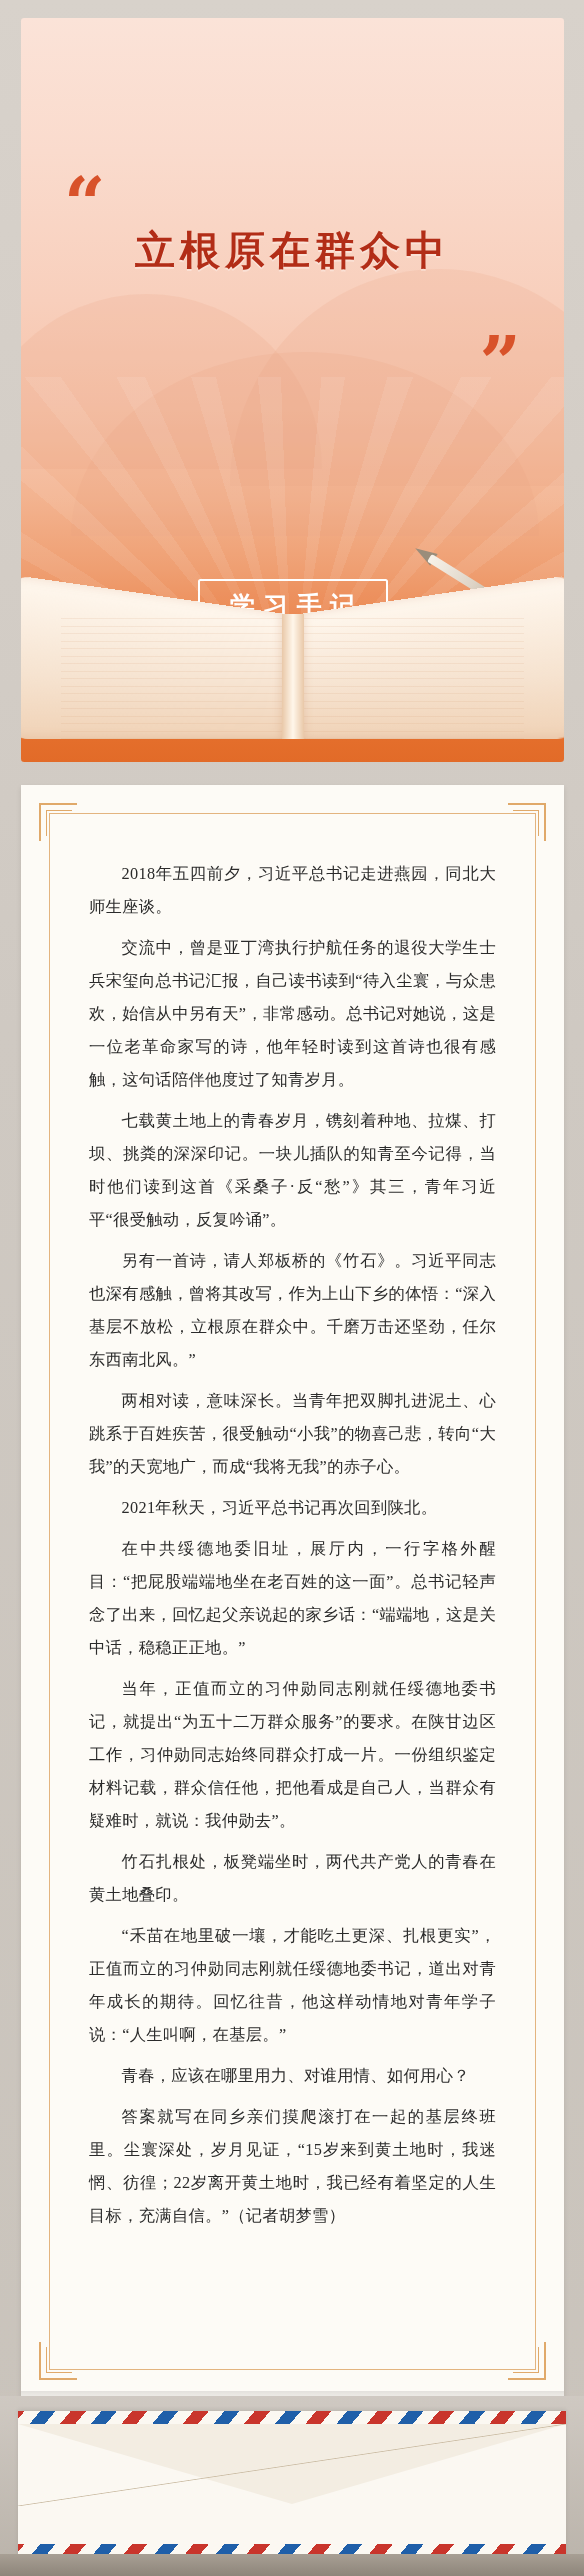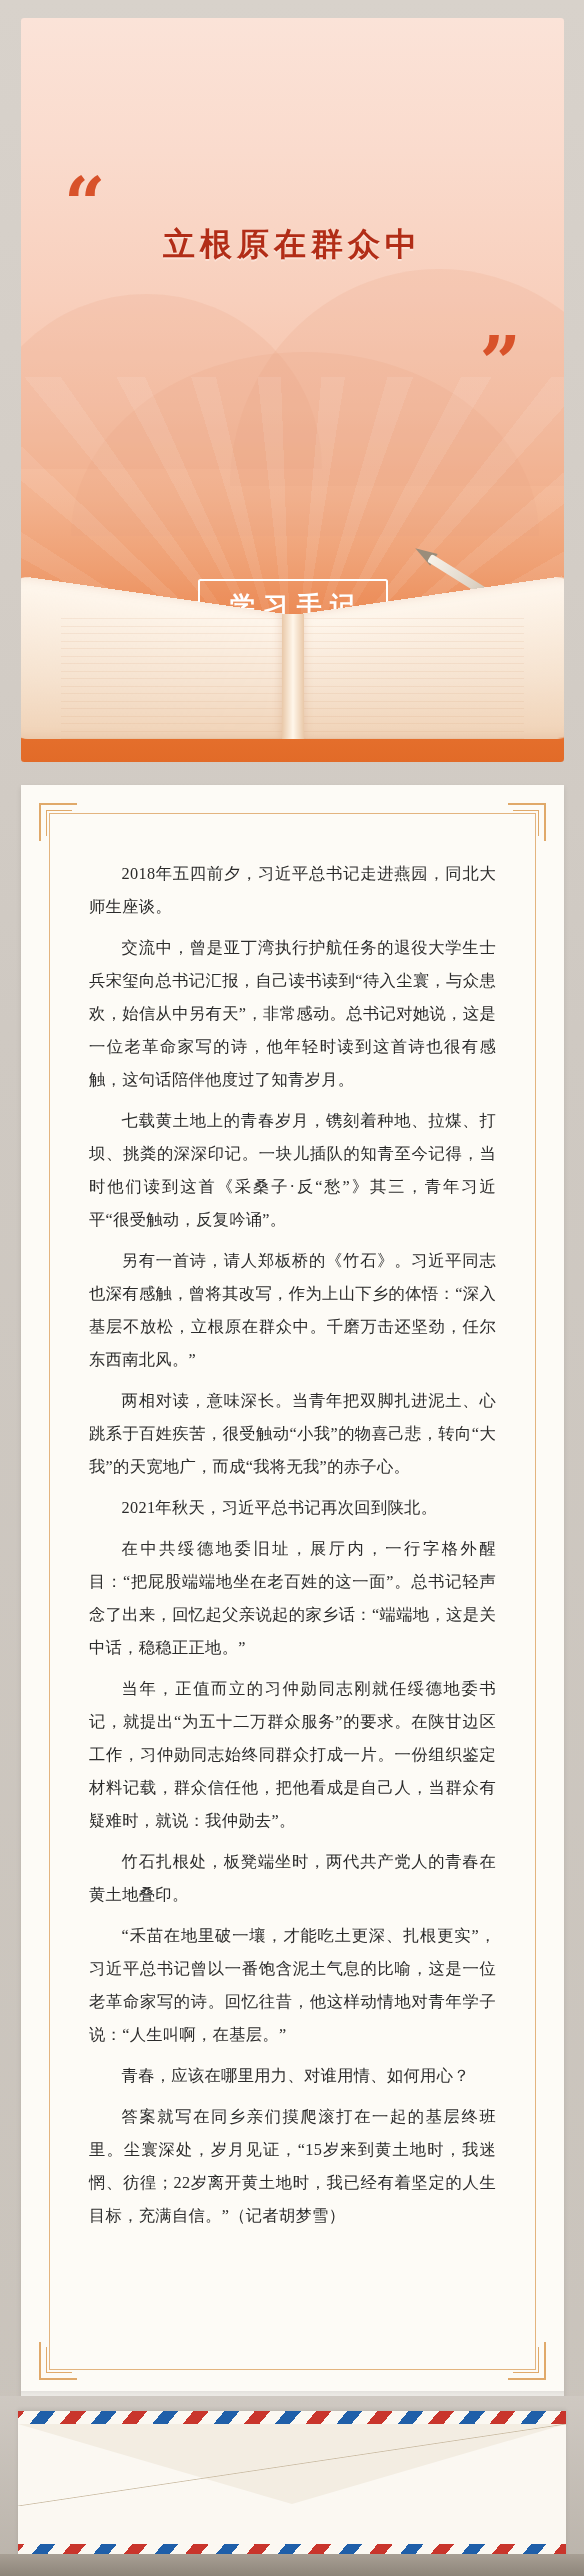--- a/index.html
+++ b/index.html
@@ -72,21 +72,21 @@
   .quote-open { left: 43px; top: 150px; font-size: 72px; }
   .quote-close { right: 43px; top: 309px; font-size: 72px; }
 
   .cover-title {
     position: absolute;
     left: 0; right: 0;
     top: 205px;
     text-align: center;
     font-family: Liberation Mono, monospace;
     font-weight: bold;
-    font-size: 32px;
+    font-size: 40px;
     letter-spacing: 5px;
     color: #b22d17;
     text-shadow: 0 1.7px 0 rgba(255,255,255,0.35);
   }
 
   .stamp {
     position: absolute;
     left: 50%;
     transform: translateX(-50%);
     top: 561px;
@@ -338,21 +338,21 @@
     <div class="body-text" id="article-body">
         <p>2018年五四前夕，习近平总书记走进燕园，同北大师生座谈。</p>
         <p>交流中，曾是亚丁湾执行护航任务的退役大学生士兵宋玺向总书记汇报，自己读书读到“待入尘寰，与众患欢，始信从中另有天”，非常感动。总书记对她说，这是一位老革命家写的诗，他年轻时读到这首诗也很有感触，这句话陪伴他度过了知青岁月。</p>
         <p>七载黄土地上的青春岁月，镌刻着种地、拉煤、打坝、挑粪的深深印记。一块儿插队的知青至今记得，当时他们读到这首《采桑子·反“愁”》其三，青年习近平“很受触动，反复吟诵”。</p>
         <p>另有一首诗，请人郑板桥的《竹石》。习近平同志也深有感触，曾将其改写，作为上山下乡的体悟：“深入基层不放松，立根原在群众中。千磨万击还坚劲，任尔东西南北风。”</p>
         <p>两相对读，意味深长。当青年把双脚扎进泥土、心跳系于百姓疾苦，很受触动“小我”的物喜己悲，转向“大我”的天宽地广，而成“我将无我”的赤子心。</p>
         <p>2021年秋天，习近平总书记再次回到陕北。</p>
         <p>在中共绥德地委旧址，展厅内，一行字格外醒目：“把屁股端端地坐在老百姓的这一面”。总书记轻声念了出来，回忆起父亲说起的家乡话：“端端地，这是关中话，稳稳正正地。”</p>
         <p>当年，正值而立的习仲勋同志刚就任绥德地委书记，就提出“为五十二万群众服务”的要求。在陕甘边区工作，习仲勋同志始终同群众打成一片。一份组织鉴定材料记载，群众信任他，把他看成是自己人，当群众有疑难时，就说：我仲勋去”。</p>
         <p>竹石扎根处，板凳端坐时，两代共产党人的青春在黄土地叠印。</p>
-        <p>“禾苗在地里破一壤，才能吃土更深、扎根更实”，习近平总书记曾以一番饱含泥土气息的比喻，这是一位老革命家写的诗。回忆往昔，他这样动情地对青年学子说：“人生叫啊，在基层。”</p>
+        <p>“禾苗在地里破一壤，才能吃土更深、扎根更实”，正值而立的习仲勋同志刚就任绥德地委书记，道出对青年成长的期待。回忆往昔，他这样动情地对青年学子说：“人生叫啊，在基层。”</p>
         <p>青春，应该在哪里用力、对谁用情、如何用心？</p>
         <p>答案就写在同乡亲们摸爬滚打在一起的基层终班里。尘寰深处，岁月见证，“15岁来到黄土地时，我迷惘、彷徨；22岁离开黄土地时，我已经有着坚定的人生目标，充满自信。”（记者胡梦雪）</p>
       </div>
   </div>
 
   <div class="paper-shadow"></div>
 
   <div class="footer">
     <div class="envelope">
       <div class="env-stripes"></div>

